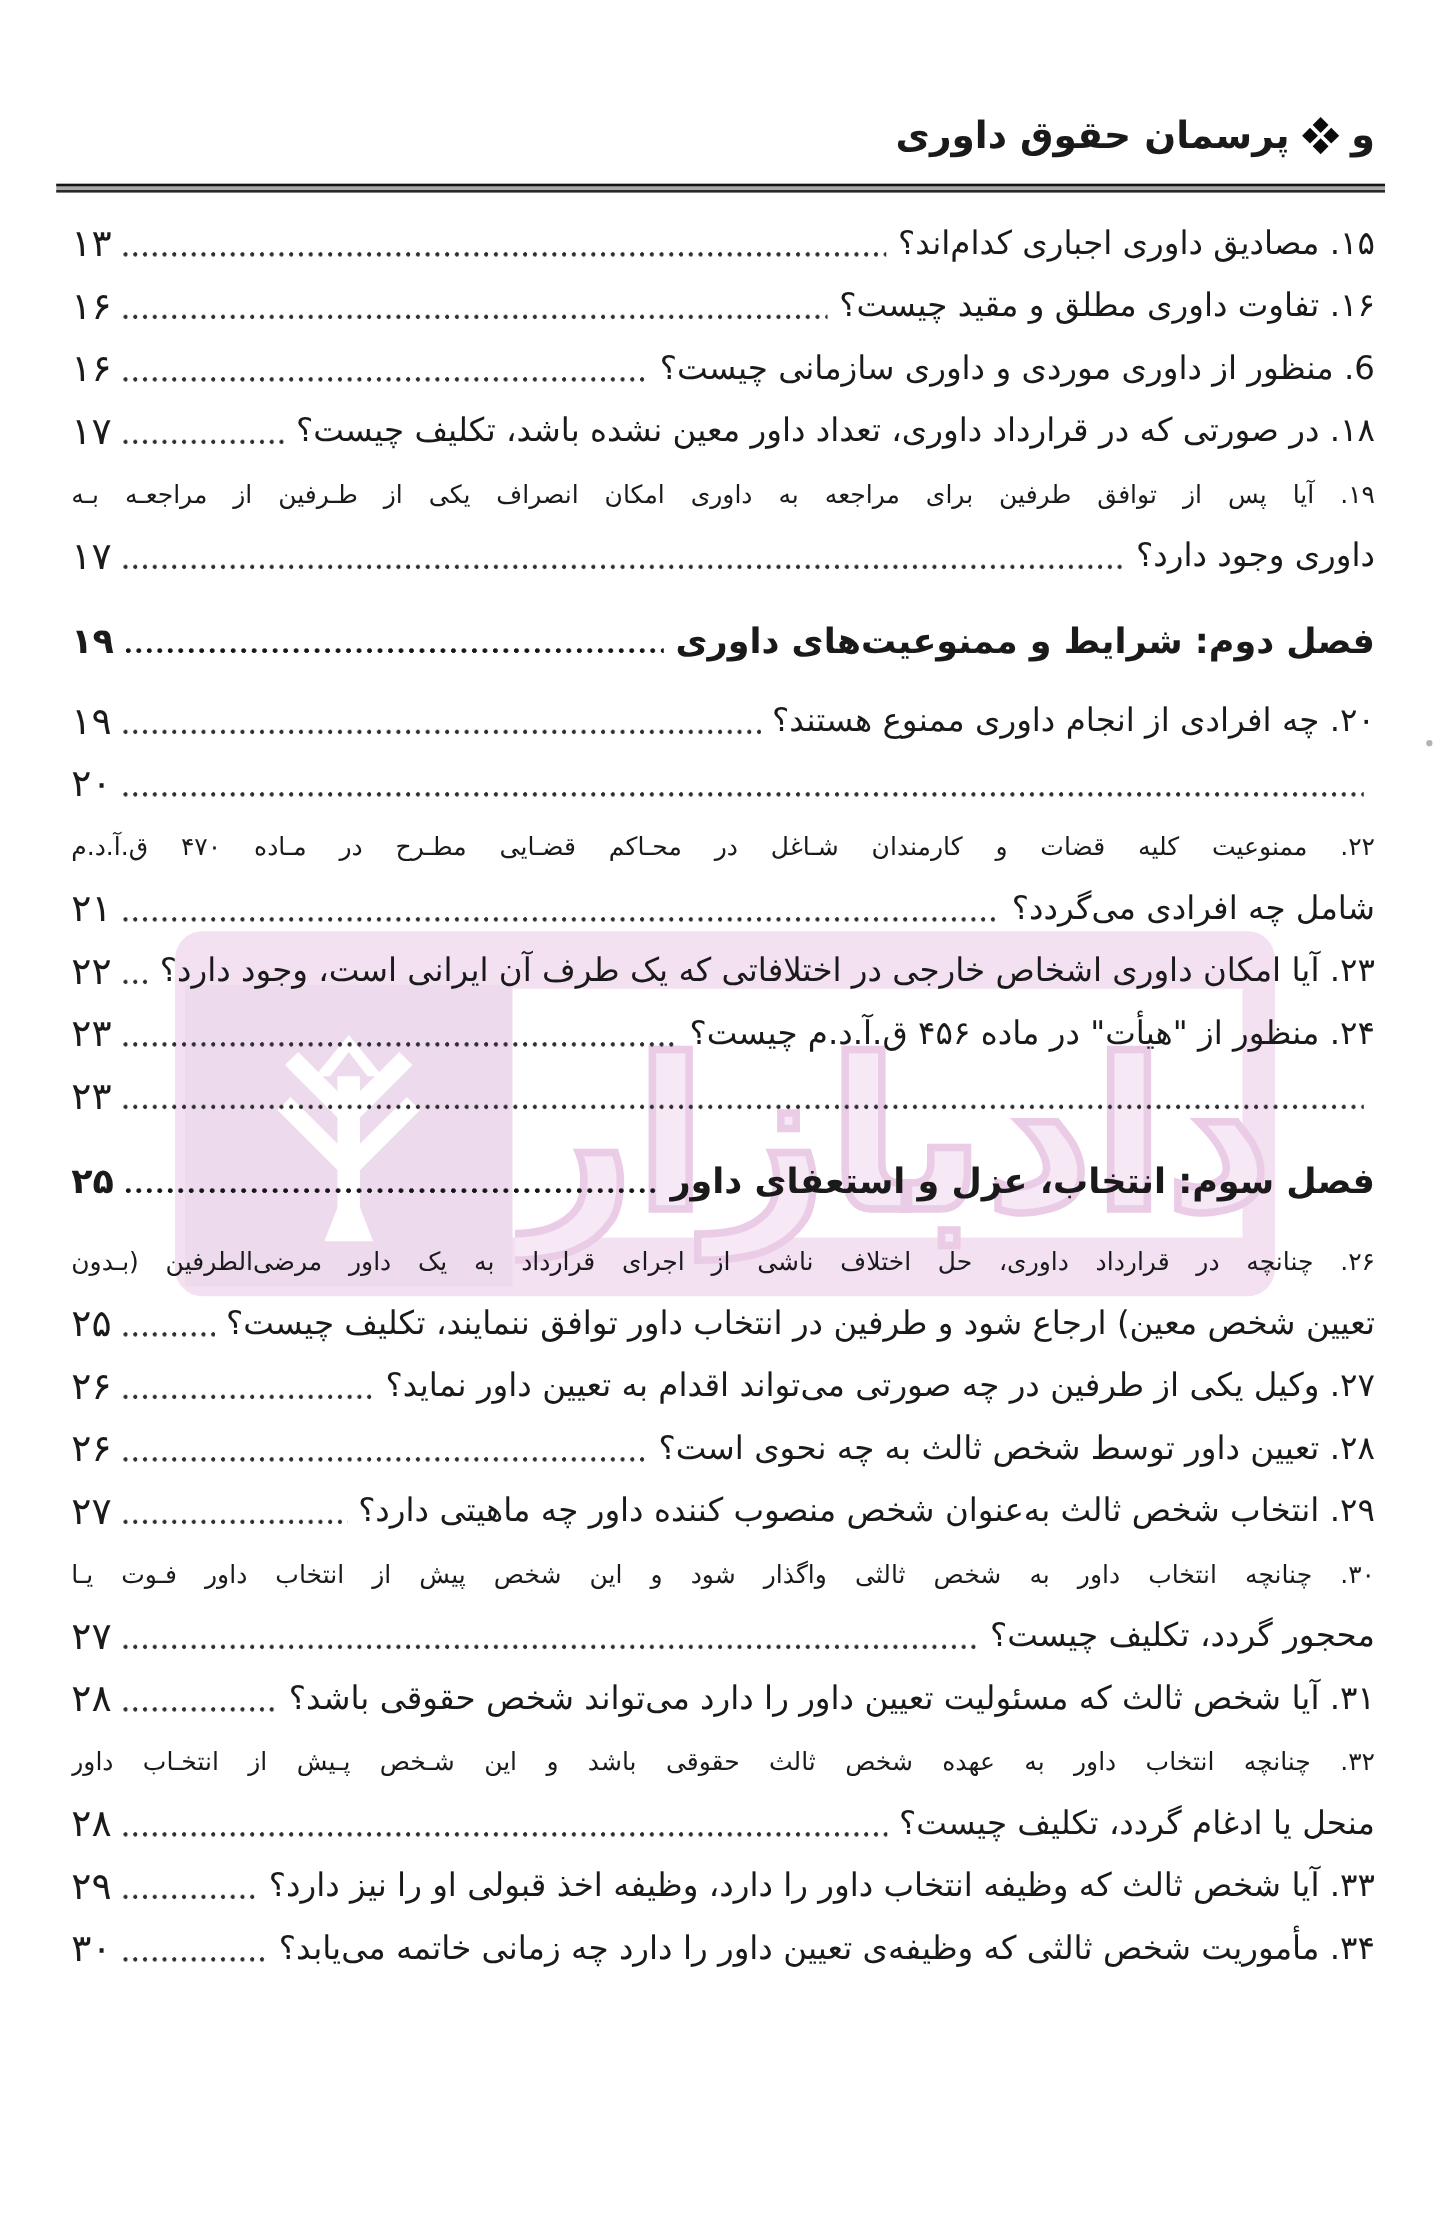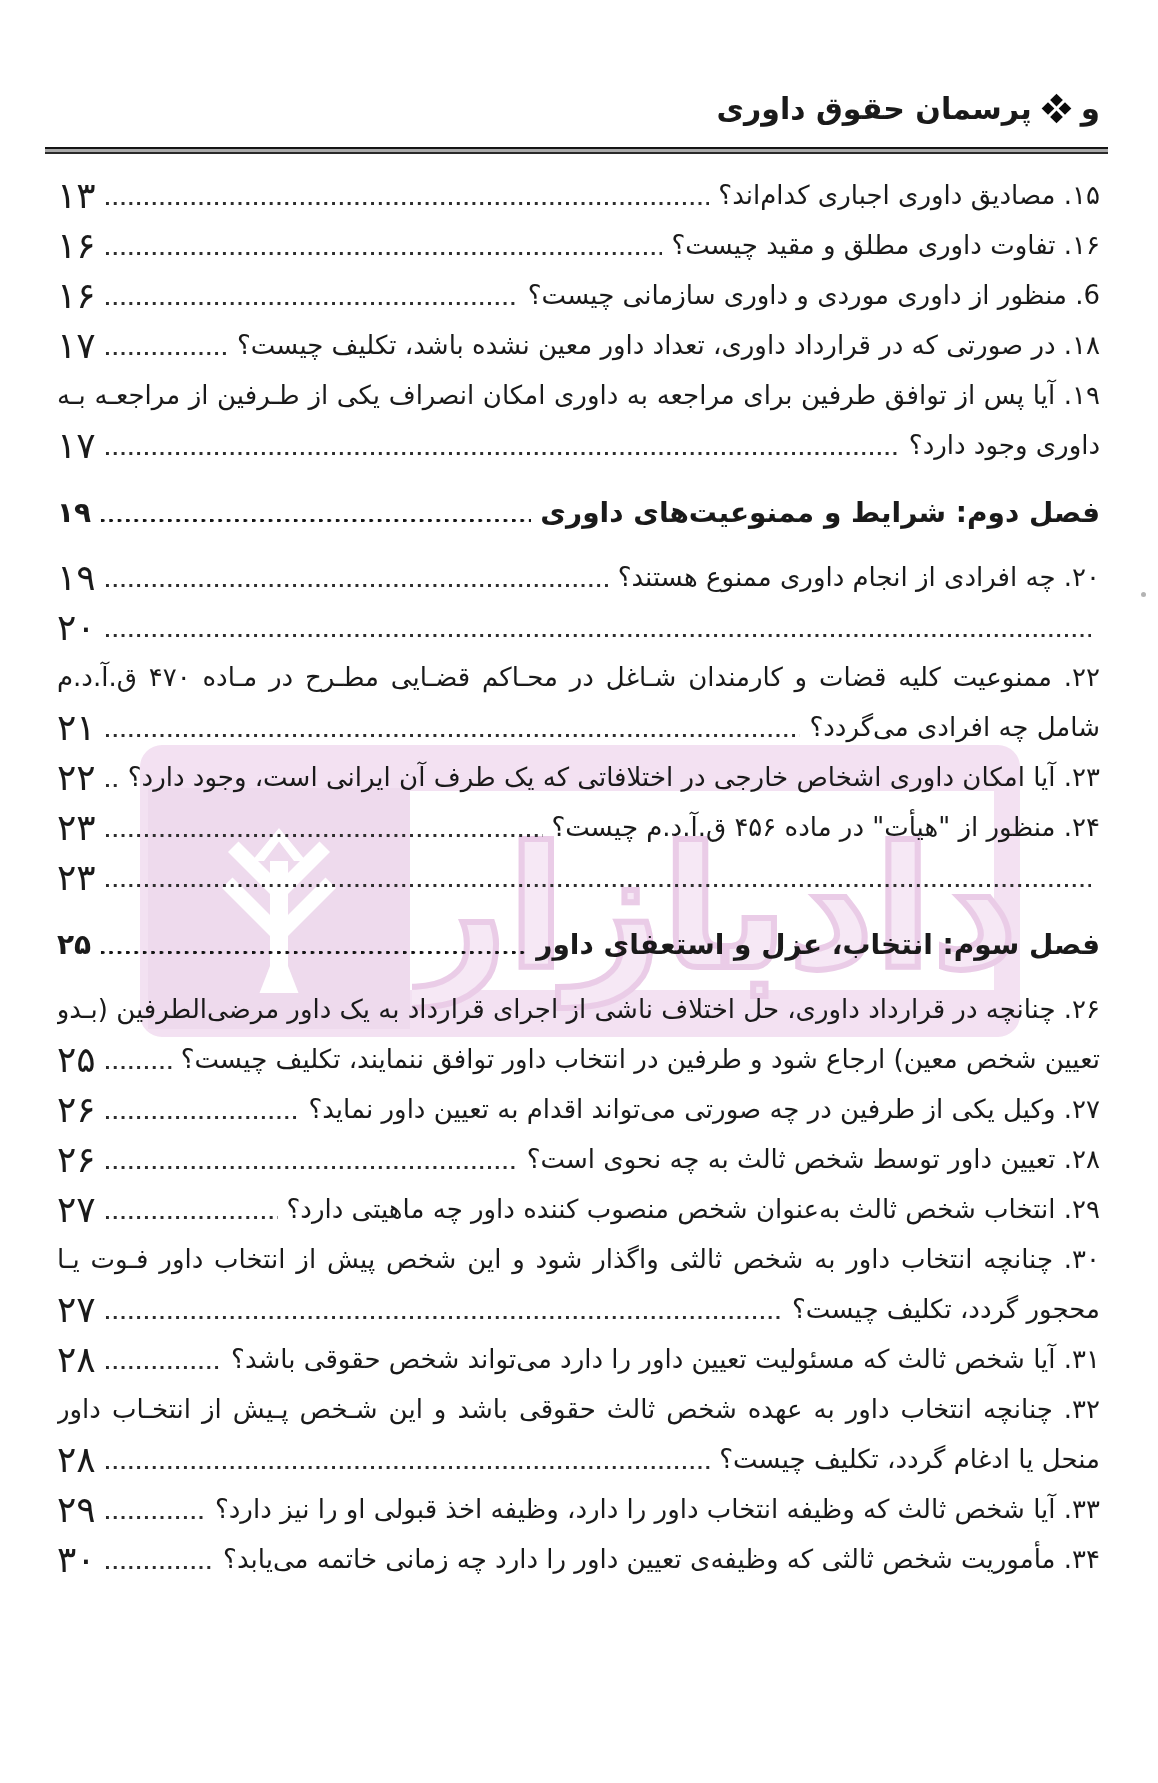--- a/index.html
+++ b/index.html
@@ -37,26 +37,26 @@
        grid-template-columns:1fr 1fr;grid-template-rows:1fr 1fr;gap:3px;flex:0 0 auto;}
   .dmd i{background:#0b0b0b;display:block;}
   .hdr .bk-title{font-size:30px;font-weight:bold;white-space:nowrap;}
   .rule{
     position:absolute;top:147px;left:45px;width:1063px;height:7px;box-sizing:border-box;
     border-top:2px solid #141414;border-bottom:2px solid #2a2a2a;background:#a9a9a9;
   }
   
   .toc{position:absolute;top:170px;left:57px;width:1043px;direction:rtl;}
   .toc-full{
-    height:50px;line-height:50px;font-size:26px;overflow:hidden;
+    height:50px;line-height:50px;font-size:20px;overflow:hidden;
     text-align:justify;text-align-last:justify;white-space:nowrap;
   }
   .toc-row{height:50px;display:flex;align-items:center;overflow:hidden;}
   .toc-row .row-text{font-size:26px;white-space:nowrap;flex:0 0 auto;}
-  .toc-row .pg{font-size:36px;flex:0 0 auto;}
+  .toc-row .pg{font-size:30px;flex:0 0 auto;}
   .leader{
     flex:1 1 auto;min-width:14px;height:5px;margin:0 9px;align-self:flex-end;margin-bottom:14px;
     background-image:radial-gradient(circle at 2.5px 2.5px,#2d2d2d 1.45px,transparent 1.85px);
     background-size:7.8px 5px;background-repeat:repeat-x;
   }
   .toc-row.chapter{height:52px;margin-top:16px;margin-bottom:14px;}
   .toc-row.chapter .row-text,.toc-row.chapter .pg{font-size:28px;font-weight:bold;}
   .toc-row.chapter .leader{
     background-image:radial-gradient(circle at 2.6px 2.6px,#161616 1.7px,transparent 2.1px);
     background-size:8.4px 5.2px;margin-bottom:15px;

